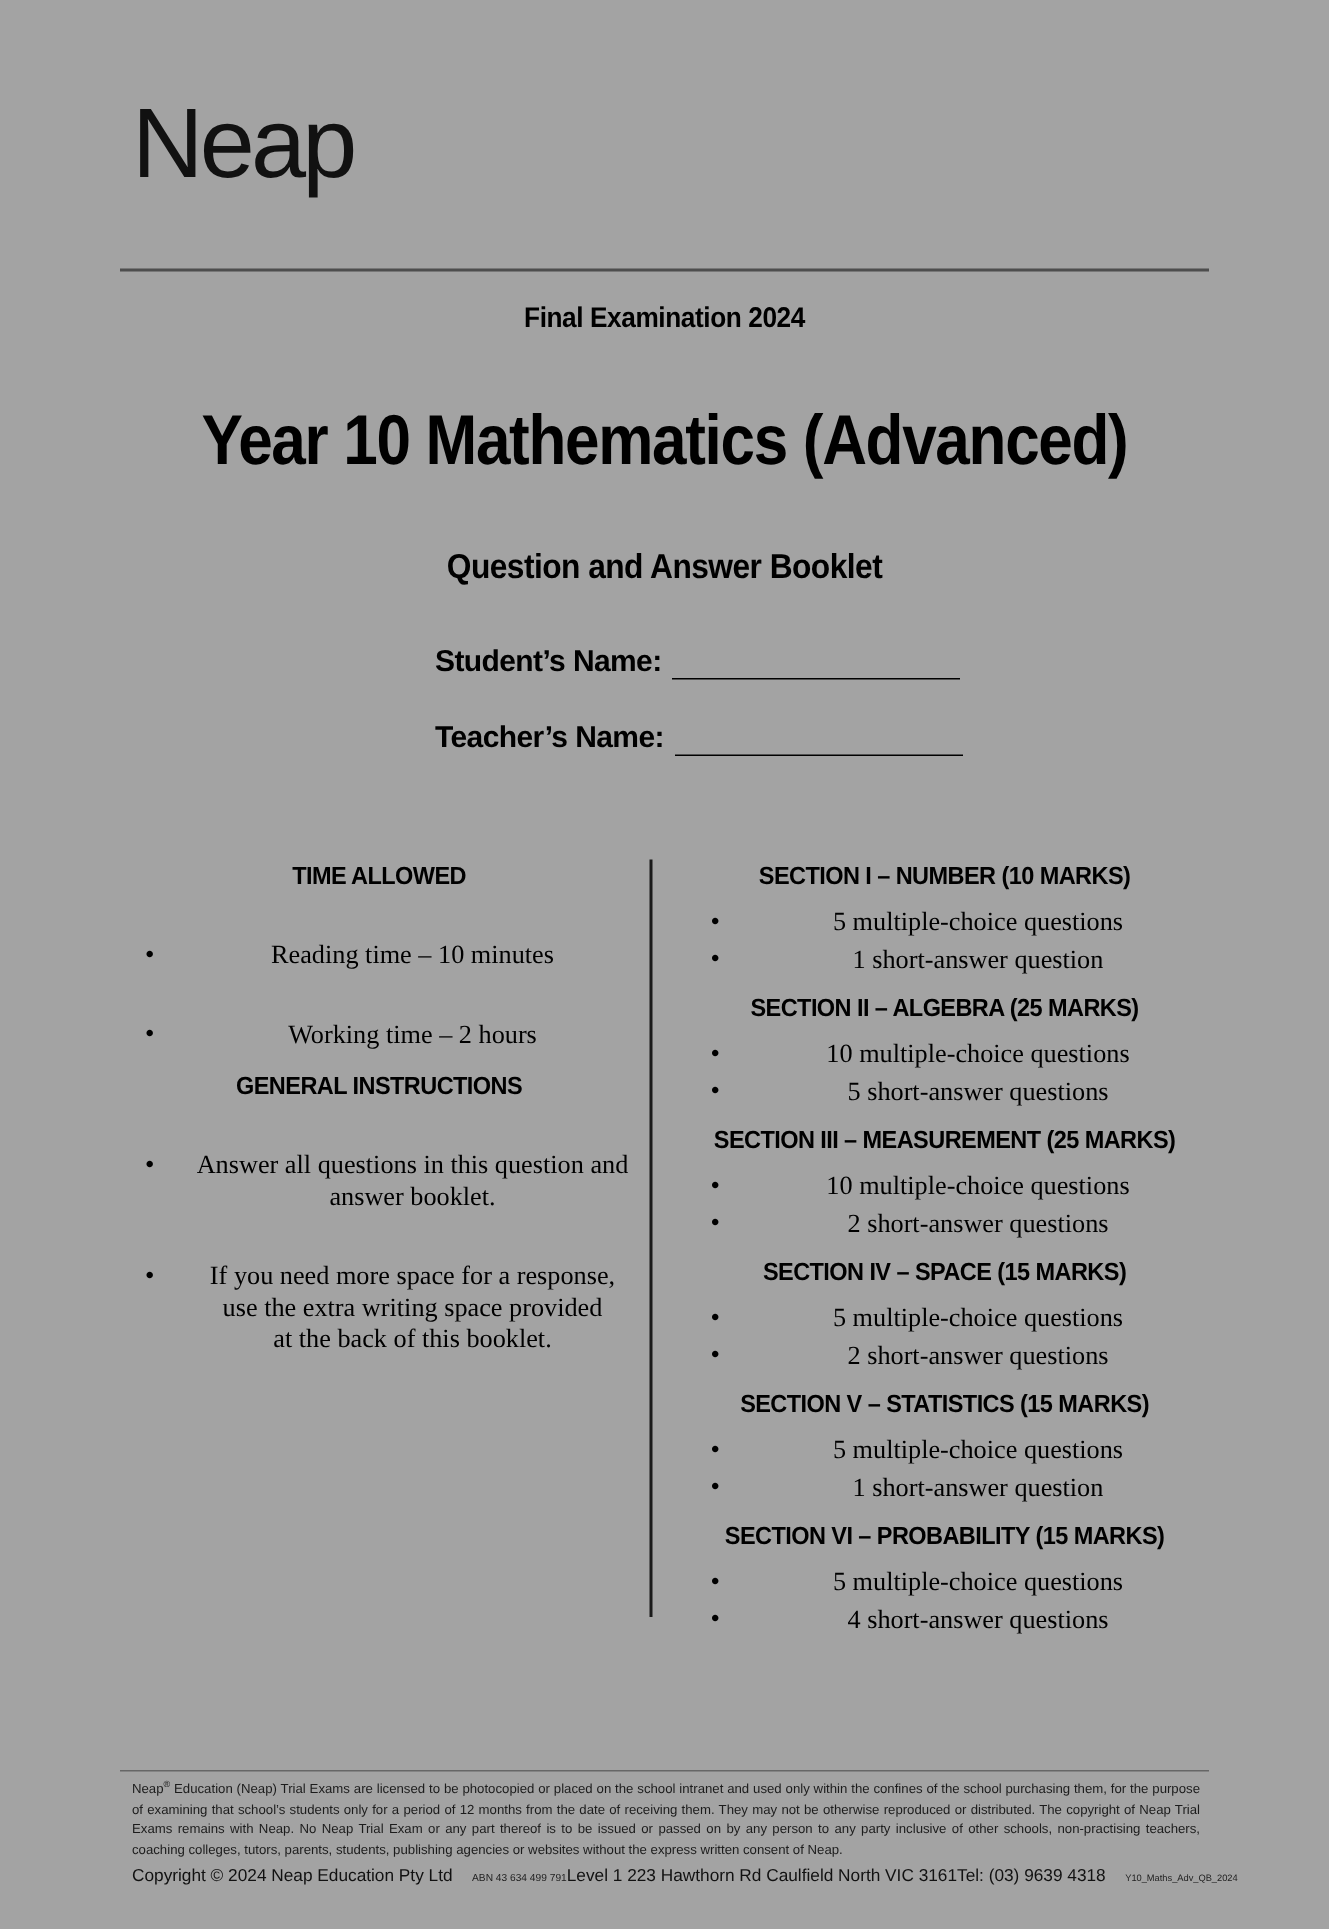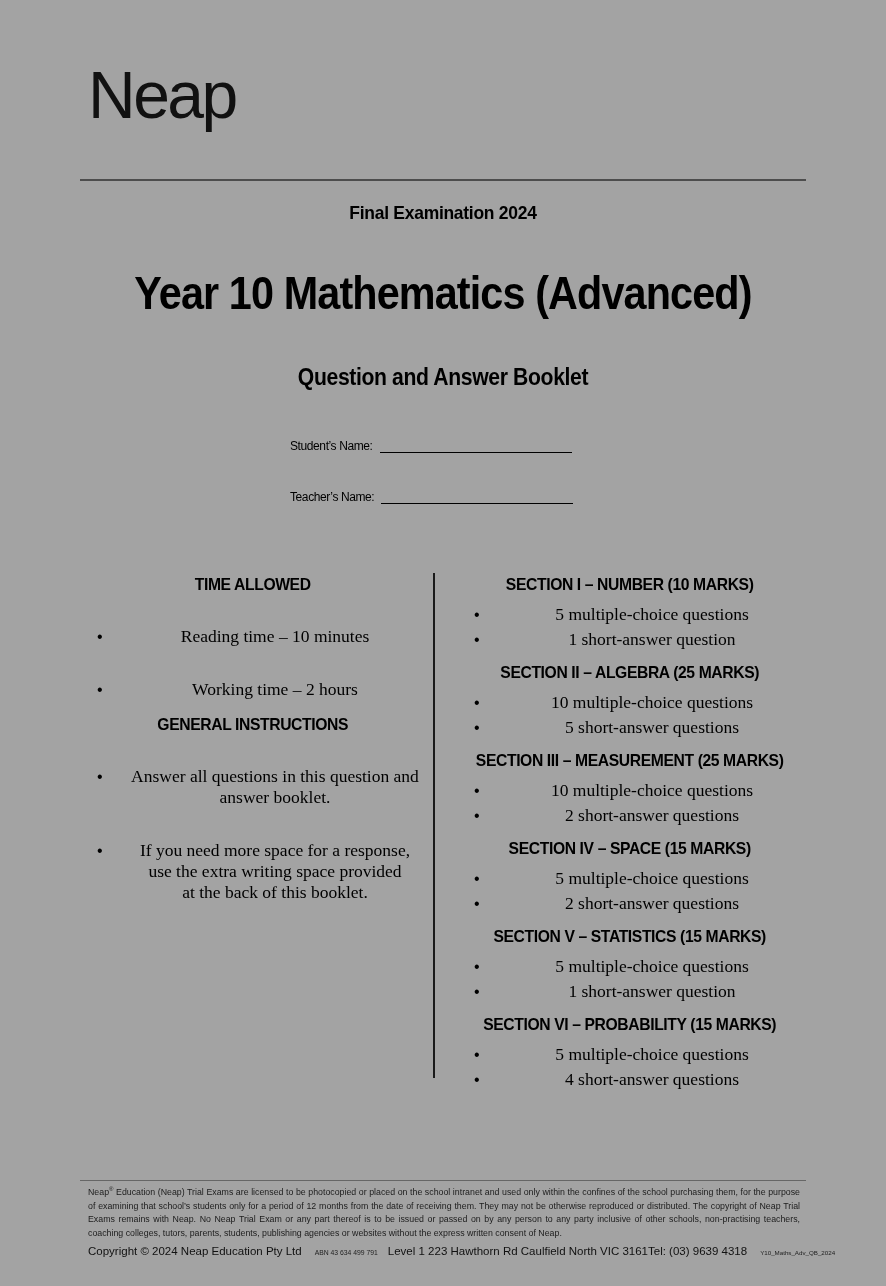--- a/index.html
+++ b/index.html
@@ -21,21 +21,21 @@
     position:absolute; top:265px; left:80px; width:726px; text-align:center;
     font-weight:bold; font-size:47px; letter-spacing:-1px; transform:scaleX(0.88);
     white-space:nowrap;
   }
   .subtitle {
     position:absolute; top:364px; left:80px; width:726px; text-align:center;
     font-weight:bold; font-size:23px; letter-spacing:-0.4px; transform:scaleX(0.92);
   }
   .name-fields { position:absolute; left:290px; top:432px; }
   .name-row { display:flex; align-items:flex-end; margin-bottom:30px; height:21px; }
-  .name-label { font-weight:normal; font-size:12px; letter-spacing:-0.4px; white-space:nowrap; }
+  .name-label { font-weight:bold; font-size:20px; letter-spacing:-0.4px; white-space:nowrap; }
   .name-line { width:192px; border-bottom:1.6px solid #000; height:18px; margin-left:7px; }
 
   .col { position:absolute; top:575px; }
   .col-left  { left:95px;  width:332px; }
   .col-right { left:472px; width:332px; }
   .v-divider { position:absolute; left:433px; top:573px; width:2px; height:505px; background:#1a1a1a; }
 
   .sec { margin:0;text-align:center; }
   .col-left  .sec { margin-bottom:15px; }
   .col-right .sec { margin-bottom:11px; }
@@ -60,21 +60,21 @@
   .fine-print {
     position:absolute; top:1186px; left:88px; width:712px; margin:0;
     font-size:8.8px; line-height:13.6px; color:#1c1c1c; text-align:justify;
   }
   .fine-print sup { font-size:6px; line-height:0; }
   .copyright-row {
     position:absolute; top:1245px; left:88px; width:716px;
     display:flex; align-items:baseline; font-size:11.5px; color:#111; white-space:nowrap;
   }
   .abn   { font-size:6.8px; margin-left:13px; color:#222; }
-  .addr  { margin-left:10px; }
+  .addr  { margin-left:0; }
   .tel   { }
   .docid { font-size:6.2px; margin-left:13px; color:#222; }
 </style>
 </head>
 <body>
 
 <div class="page">
 
   <div class="logo">Neap</div>
 

